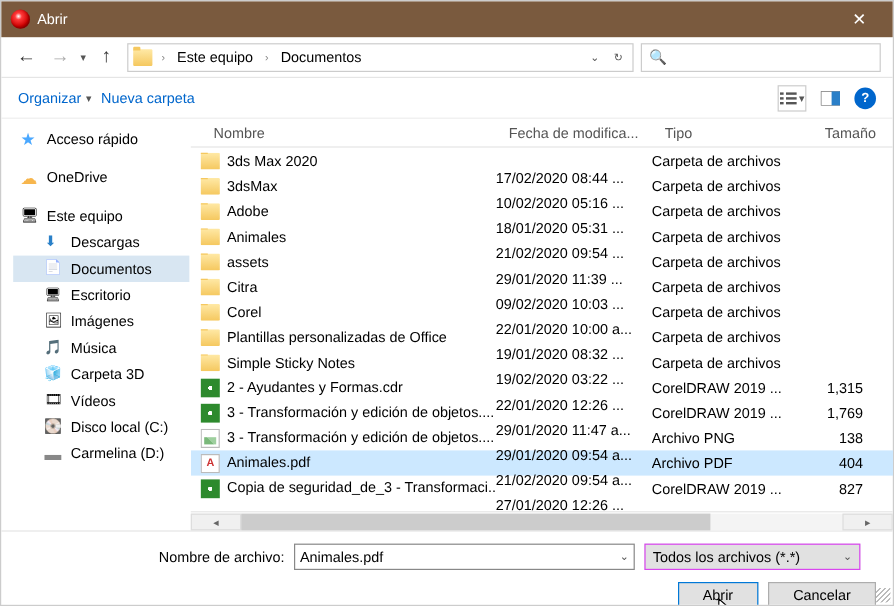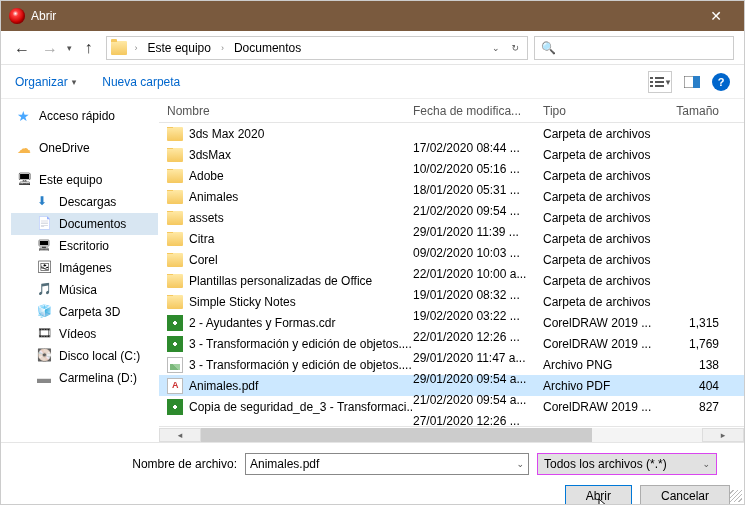--- a/index.html
+++ b/index.html
@@ -11,21 +11,21 @@
 .navbar { height: 34px; display: flex; align-items: center; padding: 0 10px; gap: 6px; border-bottom: 1px solid #e5e5e5; }
 .nav-arrow { width: 22px; height: 22px; display: flex; align-items: center; justify-content: center; color: #333; font-size: 16px; }
 .nav-arrow.disabled { color: #aaa; }
 .dropdown-arrow { font-size: 9px; color: #555; }
 .pathbox { flex: 1; height: 24px; border: 1px solid #ccc; display: flex; align-items: center; padding: 0 4px; gap: 4px; background: #fff; min-width: 0; }
 .pathbox .crumb { padding: 0 2px; }
 .pathbox .sep { color: #888; font-size: 9px; padding: 0 4px; }
 .pathbox .spacer { flex: 1; }
 .pathbox .end-btn { font-size: 9px; color: #555; padding: 0 4px; }
 .searchbox { width: 200px; height: 24px; border: 1px solid #ccc; display: flex; align-items: center; padding: 0 6px; color: #888; justify-content: space-between; }
-.toolbar { height: 34px; display: flex; align-items: center; padding: 0 14px; gap: 26px; border-bottom: 1px solid #eee; }
+.toolbar { height: 34px; display: flex; align-items: center; padding: 0 14px; gap: 8px; border-bottom: 1px solid #eee; }
 .toolbar .tool { color: #0066cc; display: flex; align-items: center; gap: 4px; }
 .toolbar .spacer { flex: 1; }
 .toolbar .view-btn { width: 24px; height: 22px; border: 1px solid transparent; display: flex; align-items: center; justify-content: center; }
 .toolbar .view-group { display: flex; align-items: center; gap: 8px; }
 .help-icon { width: 18px; height: 18px; border-radius: 50%; background: #0066cc; color: #fff; display: flex; align-items: center; justify-content: center; font-weight: bold; font-size: 11px; }
 .body { display: flex; height: 343px; }
 .sidebar { width: 158px; padding: 6px 0 6px 10px; overflow-y: auto; border-right: 1px solid transparent; }
 .side-item { display: flex; align-items: center; gap: 6px; height: 22px; padding-left: 6px; white-space: nowrap; }
 .side-item.sub { padding-left: 26px; }
 .side-item.selected { background: #d8e6f2; }
@@ -38,29 +38,29 @@
 .icon-desktop::before { content: '🖥'; filter: hue-rotate(140deg); font-size: 11px; }
 .icon-img::before { content: '🖼'; font-size: 12px; }
 .icon-music::before { content: '🎵'; color: #2a7fc8; font-size: 12px; }
 .icon-3d::before { content: '🧊'; font-size: 12px; }
 .icon-video::before { content: '🎞'; font-size: 12px; }
 .icon-disk::before { content: '💽'; font-size: 12px; filter: hue-rotate(200deg) saturate(.5); }
 .icon-disk2::before { content: '▬'; color: #888; font-size: 14px; }
 .main { flex: 1; display: flex; flex-direction: column; min-width: 0; }
 .col-headers { height: 24px; display: flex; align-items: center; border-bottom: 1px solid #e5e5e5; padding-left: 8px; color: #555; }
 .col-headers > div { overflow: hidden; text-overflow: ellipsis; white-space: nowrap; }
-.col-name { width: 246px; }
+.col-name { width: 246px; margin-left: 11px; }
 .col-date { width: 130px; }
 .col-type { width: 120px; }
 .col-size { width: 62px; text-align: right; padding-right: 6px; }
 .file-list { flex: 1; overflow-y: auto; overflow-x: auto; }
 .file-row { display: flex; align-items: center; height: 21px; padding-left: 8px; white-space: nowrap; }
 .file-row.selected { background: #cce8ff; }
 .file-row > div { overflow: hidden; text-overflow: ellipsis; }
-.file-name { width: 246px; display: flex; align-items: center; gap: 6px; }
+.file-name { width: 246px; display: flex; gap: 6px; }
 .file-date { width: 130px; margin-top: 28px; }
 .file-type { width: 120px; }
 .file-size { width: 62px; text-align: right; padding-right: 6px; }
 .folder-glyph { width: 16px; height: 14px; display: inline-block; background: linear-gradient(#ffe9a6, #f5c85f); border-radius: 1px; position: relative; flex-shrink: 0; }
 .folder-glyph::before { content: ''; position: absolute; left: 0; top: -2px; width: 6px; height: 3px; background: #f5c85f; border-radius: 1px 1px 0 0; }
 .cdr-glyph { width: 16px; height: 16px; display: inline-block; background: #2d8a2d; flex-shrink: 0; position: relative; }
 .cdr-glyph::after { content: ''; position: absolute; inset: 3px; background: radial-gradient(circle, #fff 25%, transparent 26%); }
 .png-glyph { width: 16px; height: 16px; display: inline-block; background: #fff; border: 1px solid #bbb; flex-shrink: 0; position: relative; }
 .png-glyph::after { content: ''; position: absolute; left: 2px; right: 2px; bottom: 2px; height: 6px; background: linear-gradient(45deg, #7ab87a 50%, #9ecf9e 50%); }
 .pdf-glyph { width: 16px; height: 16px; display: inline-block; background: #fff; border: 1px solid #bbb; flex-shrink: 0; position: relative; }

